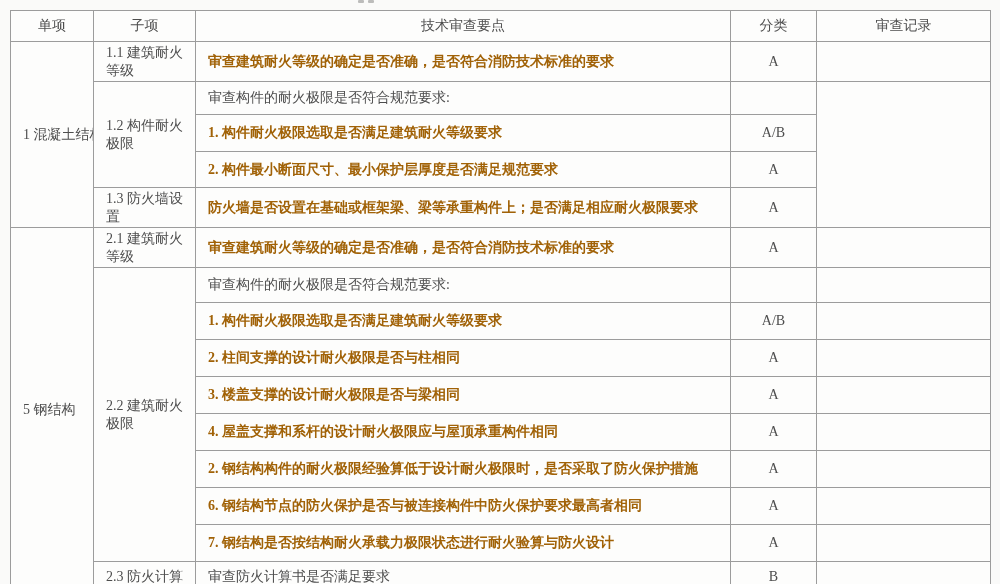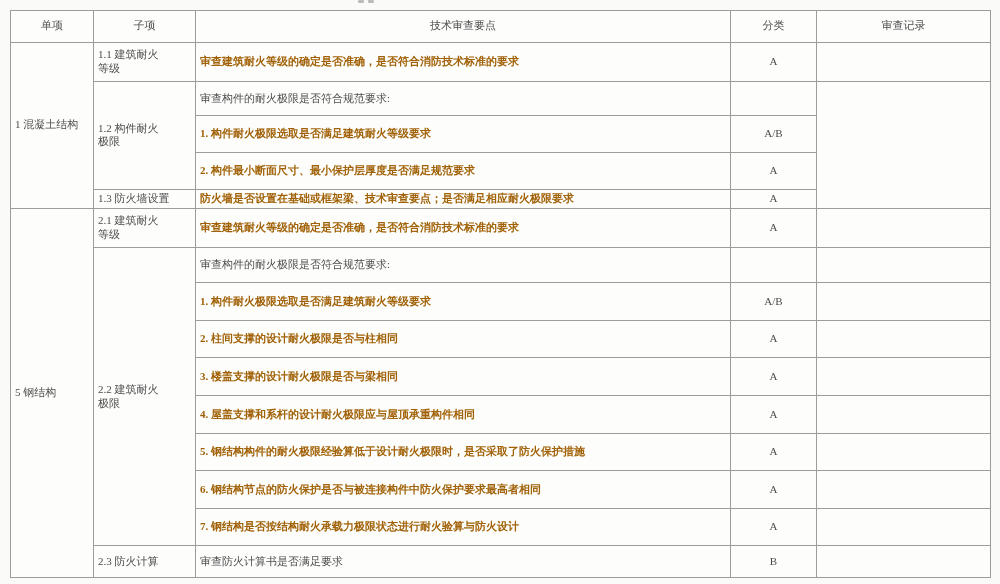--- a/index.html
+++ b/index.html
@@ -20,25 +20,25 @@
   }
   table.review{
     position:absolute;left:10px;top:10px;
     width:980px;height:568px;
     border-collapse:collapse;
     table-layout:fixed;
     background:#fdfdfc;
   }
   table.review td,table.review th{
     border:1px solid #9c9c9c;
-    padding:2px 4px;
+    padding:2px 12px;
     vertical-align:middle;
     font-weight:normal;
     color:#4d4d4d;
-    font-size:11px;
+    font-size:14px;
     line-height:1.25;
     overflow:hidden;
   }
   th.hd{
     font-weight:bold;color:#3a3a3a;font-size:14px;text-align:center;
   }
   td.group{
     text-align:left;padding-left:3px;font-size:13px;white-space:nowrap;color:#474747;
   }
   td.sub{
@@ -96,21 +96,21 @@
   <tr style="height:37px">
     <td class="point bold">1. 构件耐火极限选取是否满足建筑耐火等级要求</td>
     <td class="cls">A/B</td>
   </tr>
   <tr style="height:36px">
     <td class="point bold">2. 构件最小断面尺寸、最小保护层厚度是否满足规范要求</td>
     <td class="cls">A</td>
   </tr>
   <tr style="height:19px">
     <td class="sub">1.3 防火墙设置</td>
-    <td class="point bold">防火墙是否设置在基础或框架梁、技术审查要点；是否满足相应耐火极限要求</td>
+    <td class="point bold">防火墙是否设置在基础或框架梁、梁等承重构件上；是否满足相应耐火极限要求</td>
     <td class="cls">A</td>
   </tr>
 
   <tr style="height:38px">
     <td class="group" rowspan="10">5 钢结构</td>
     <td class="sub">2.1 建筑耐火
 等级</td>
     <td class="point bold">审查建筑耐火等级的确定是否准确，是否符合消防技术标准的要求</td>
     <td class="cls">A</td>
     <td class="rec"></td>
@@ -136,21 +136,21 @@
     <td class="point bold">3. 楼盖支撑的设计耐火极限是否与梁相同</td>
     <td class="cls">A</td>
     <td class="rec"></td>
   </tr>
   <tr style="height:37px">
     <td class="point bold">4. 屋盖支撑和系杆的设计耐火极限应与屋顶承重构件相同</td>
     <td class="cls">A</td>
     <td class="rec"></td>
   </tr>
   <tr style="height:37px">
-    <td class="point bold">5. 钢结构构件的耐火极限经验算低于设计耐火极限时，是否采取了防火保护措施</td>
+    <td class="point bold">2. 钢结构构件的耐火极限经验算低于设计耐火极限时，是否采取了防火保护措施</td>
     <td class="cls">A</td>
     <td class="rec"></td>
   </tr>
   <tr style="height:37px">
     <td class="point bold">6. 钢结构节点的防火保护是否与被连接构件中防火保护要求最高者相同</td>
     <td class="cls">A</td>
     <td class="rec"></td>
   </tr>
   <tr style="height:37px">
     <td class="point bold">7. 钢结构是否按结构耐火承载力极限状态进行耐火验算与防火设计</td>

